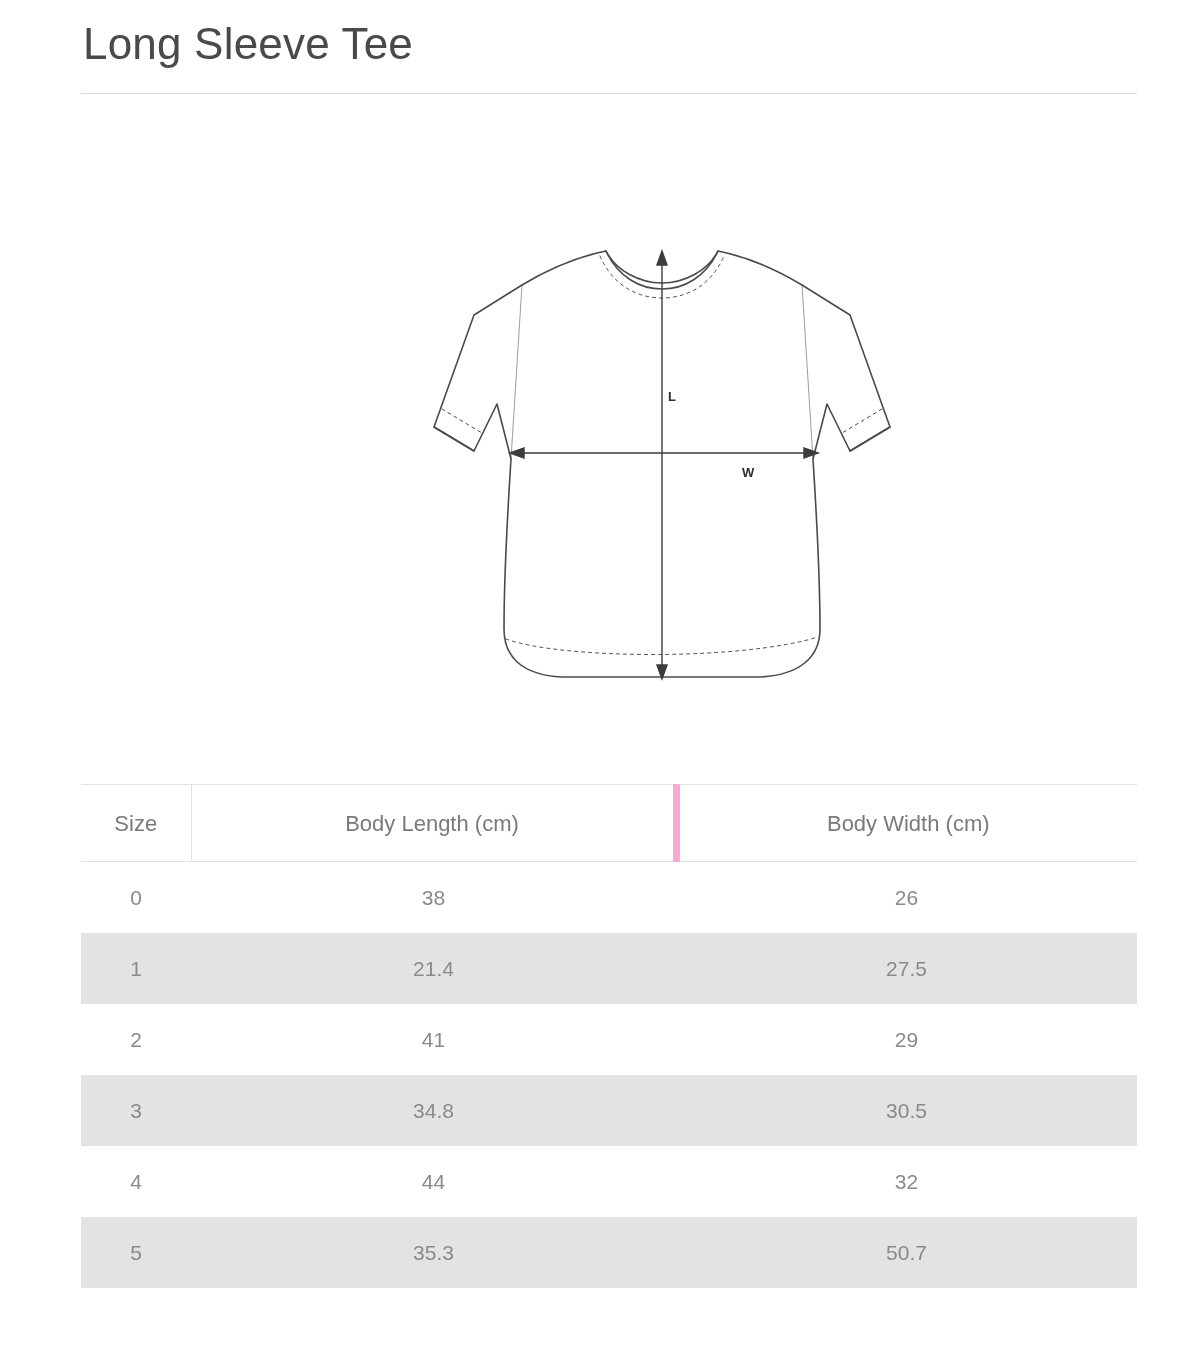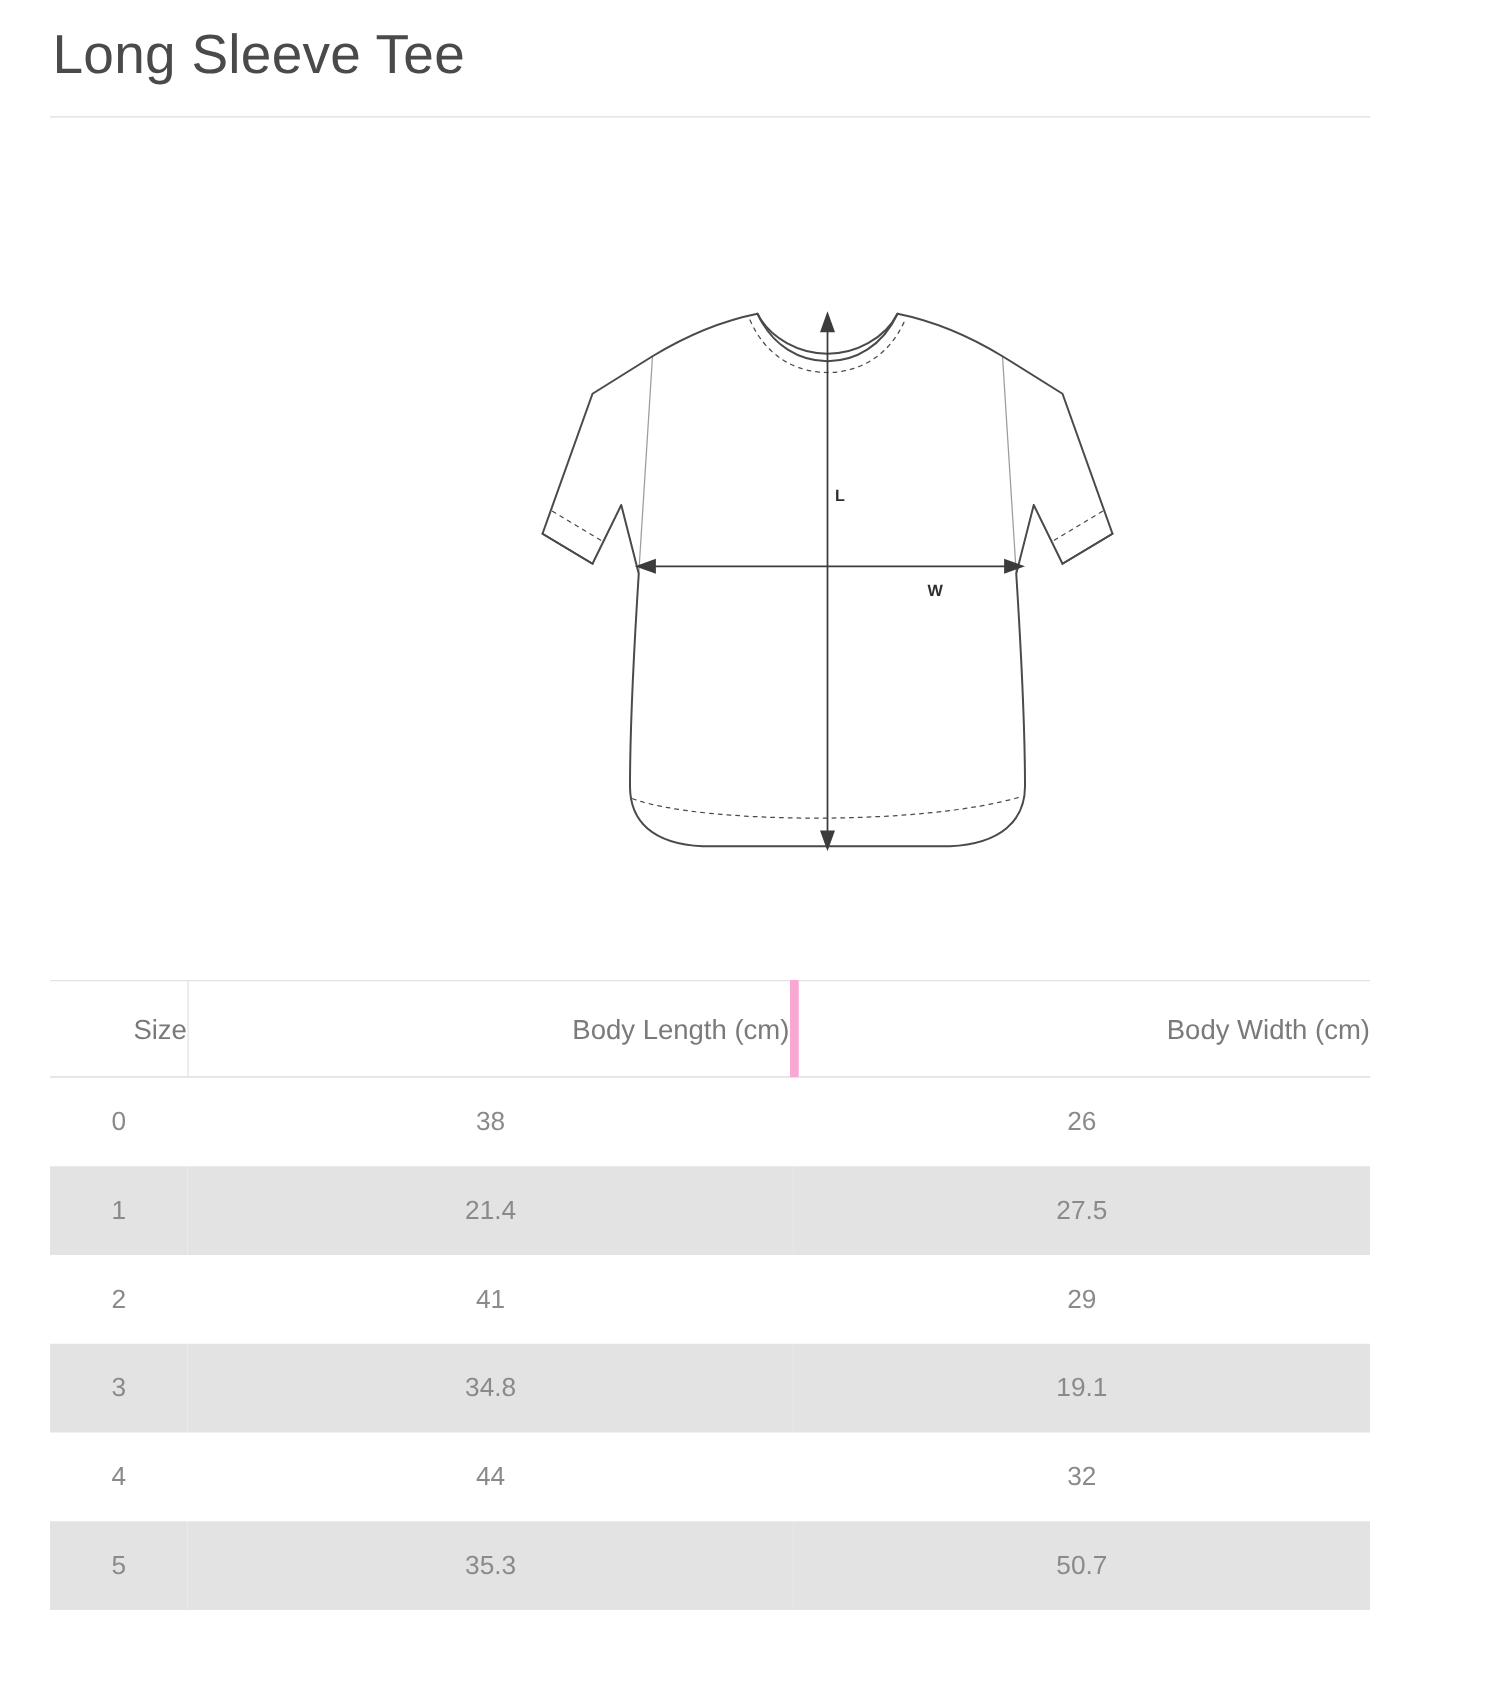--- a/index.html
+++ b/index.html
@@ -10,21 +10,21 @@
   }
   body {
     width: 1200px;
     height: 1348px;
     font-family: "Liberation Sans", sans-serif;
     color: #6d6d6d;
     overflow: hidden;
   }
   .page {
     width: 1200px;
-    padding: 0 40px;
+    padding: 0 81px;
   }
   .title {
     font-size: 44px;
     font-weight: 400;
     color: #4a4a4a;
     letter-spacing: 0.2px;
     margin: 18px 0 22px 2px;
     line-height: 1.2;
   }
   .title-rule {
@@ -47,21 +47,21 @@
     border-collapse: collapse;
     width: 1056px;
     margin: 0;
     table-layout: fixed;
   }
   table.size-table thead th {
     font-weight: 400;
     font-size: 22px;
     color: #7a7a7a;
     padding: 26px 0 24px 0;
-    text-align: right;
+    text-align: center;
     border-bottom: 1px solid #e2e2e2;
     border-top: 1px solid #e2e2e2;
   }
   table.size-table thead th.col-size {
     width: 110px;
     border-right: 1px solid #e2e2e2;
   }
   table.size-table thead th.col-len {
     width: 485px;
     border-right: 7px solid #f9a8d4;
@@ -164,21 +164,21 @@
         <td>27.5</td>
       </tr>
       <tr>
         <td>2</td>
         <td>41</td>
         <td>29</td>
       </tr>
       <tr class="alt">
         <td>3</td>
         <td>34.8</td>
-        <td>19.1</td>
+        <td>30.5</td>
       </tr>
       <tr>
         <td>4</td>
         <td>44</td>
         <td>32</td>
       </tr>
       <tr class="alt">
         <td>5</td>
         <td>35.3</td>
         <td>50.7</td>

